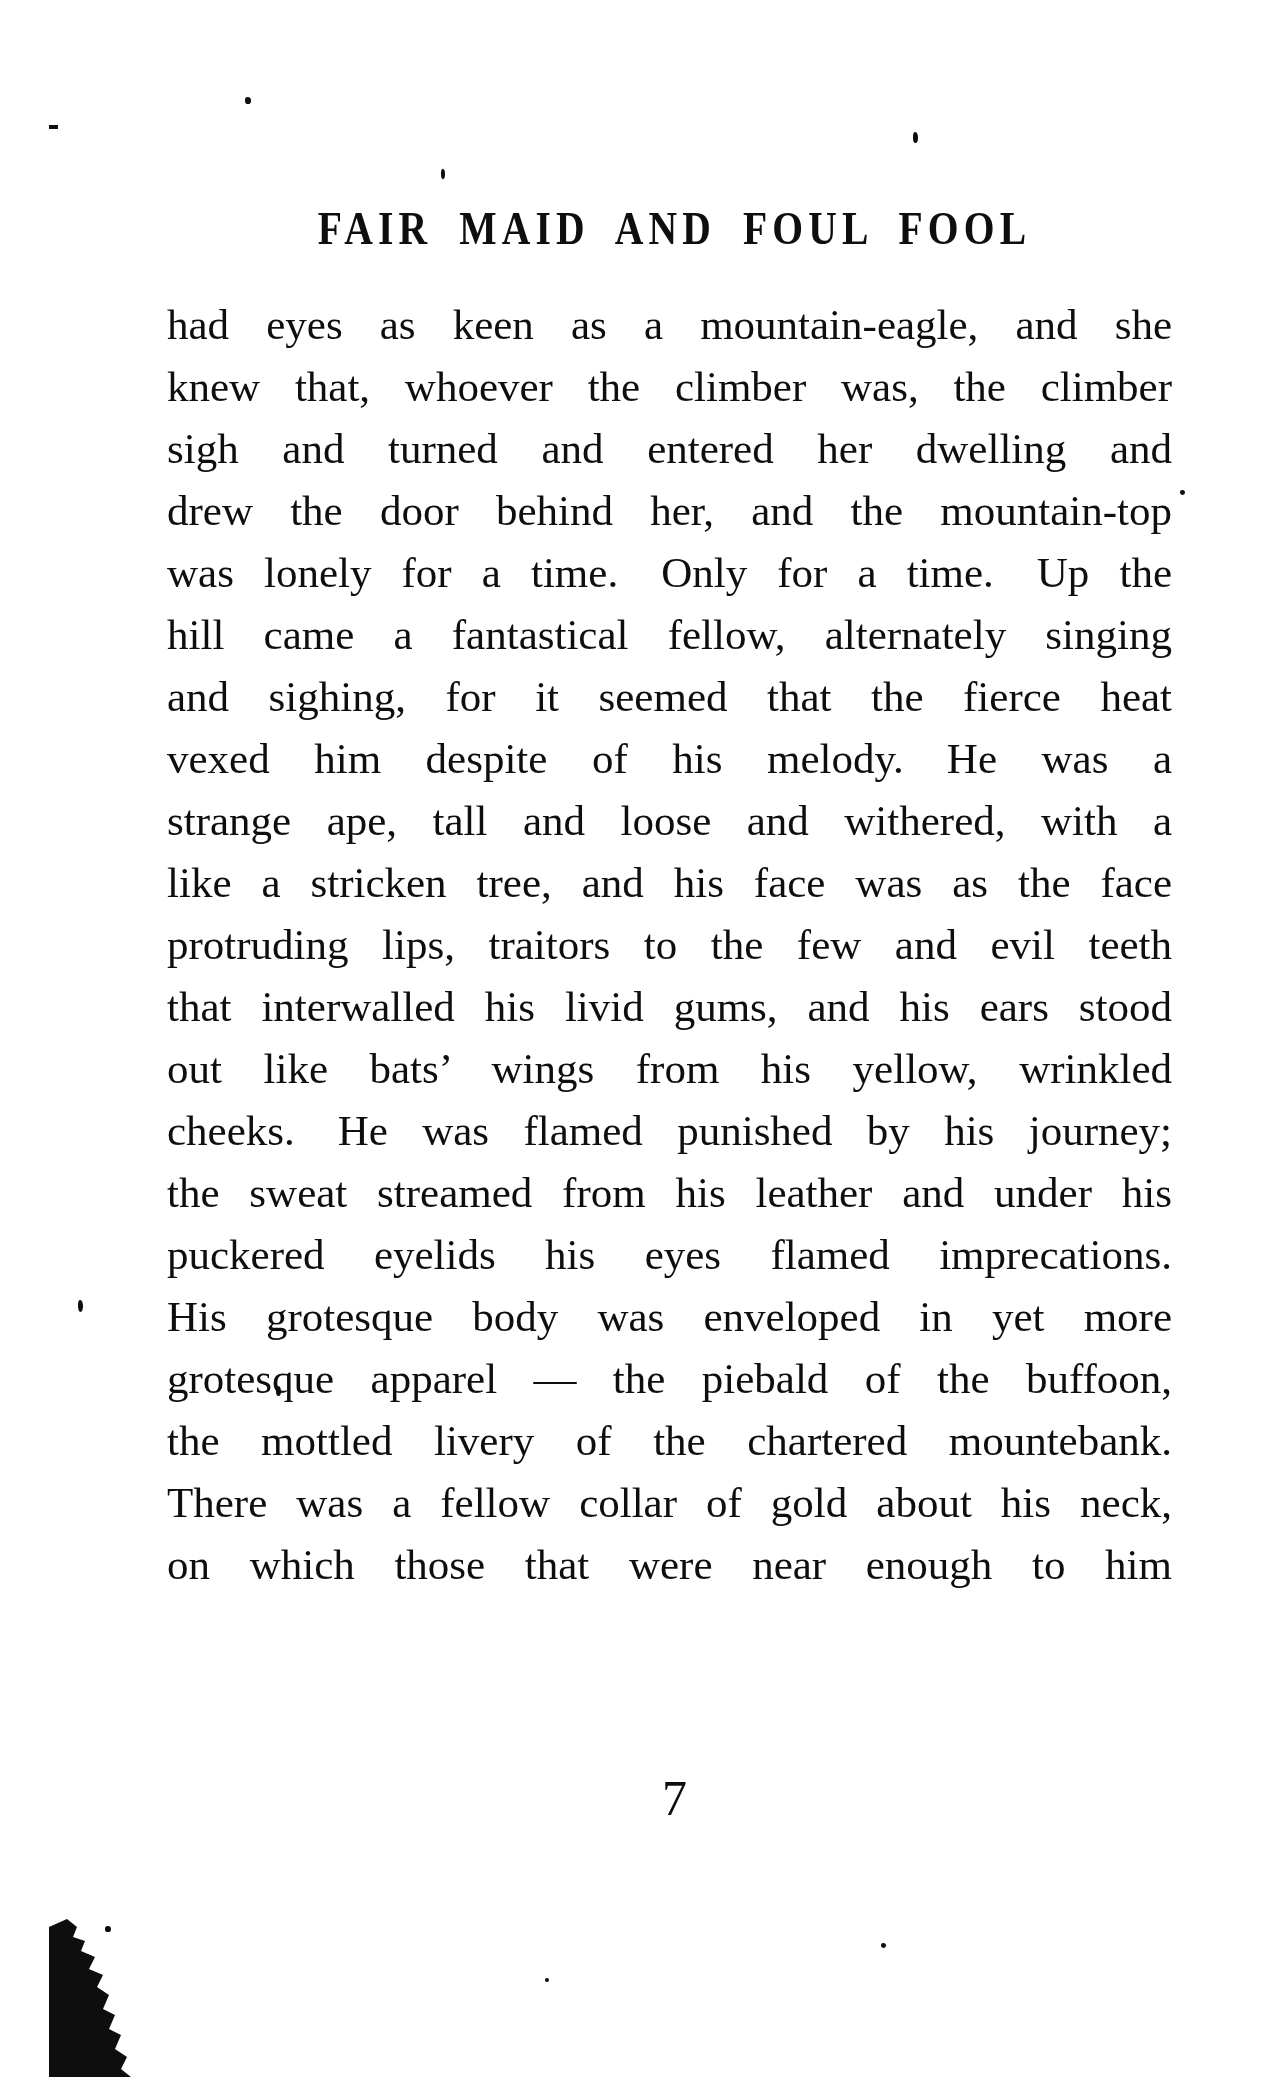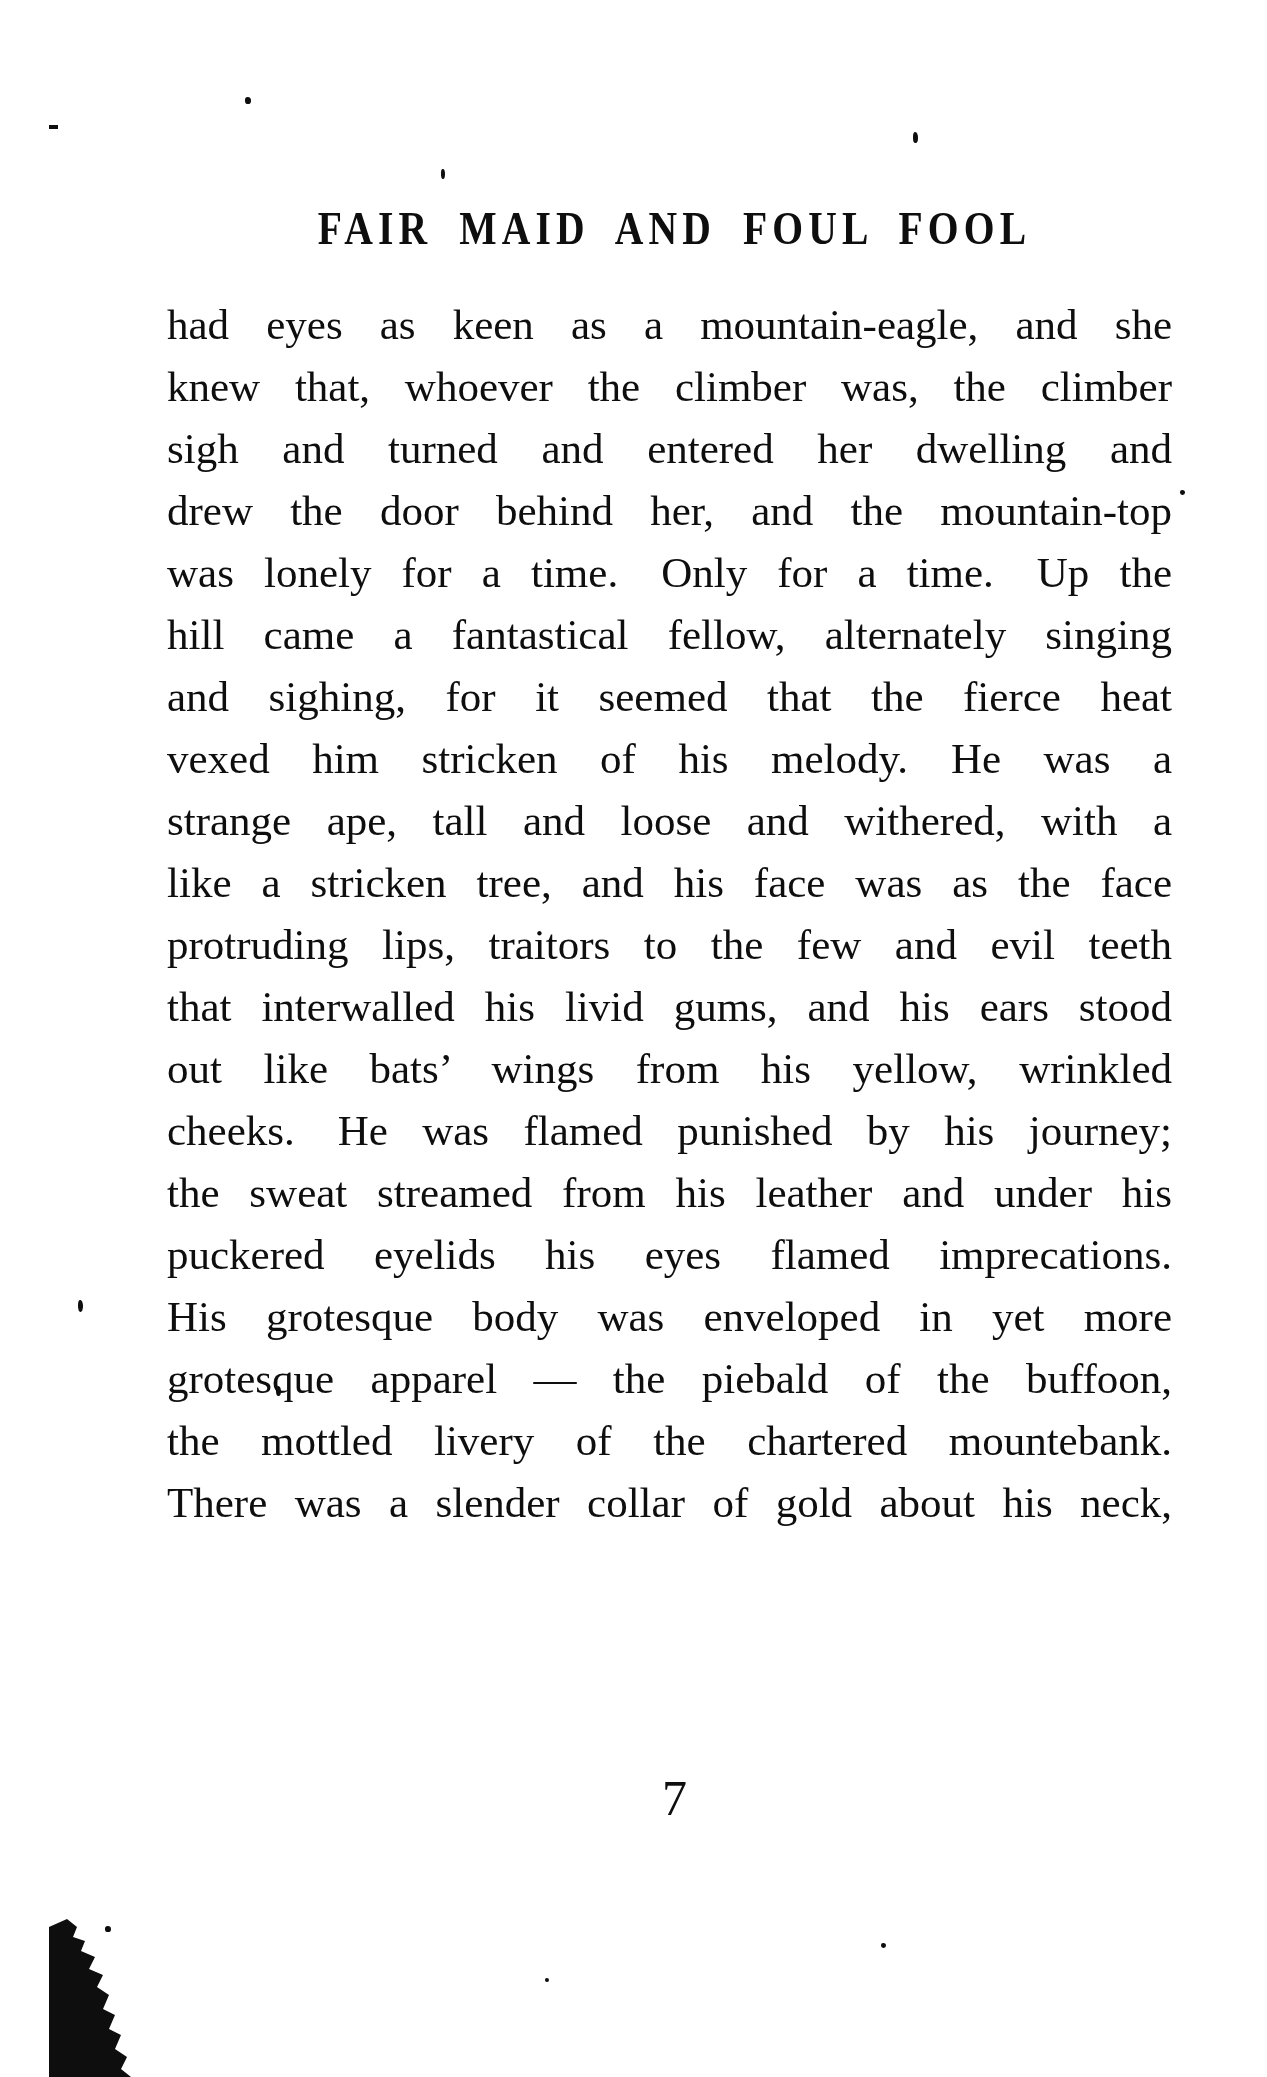--- a/index.html
+++ b/index.html
@@ -79,33 +79,34 @@
   <div class="running-head">FAIR MAID AND FOUL FOOL</div>
 
   <div class="body-text">
     <div class="text-line">had eyes as keen as a mountain-eagle, and she</div>
     <div class="text-line">knew that, whoever the climber was, the climber</div>
     <div class="text-line">sigh and turned and entered her dwelling and</div>
     <div class="text-line">drew the door behind her, and the mountain-top</div>
     <div class="text-line">was lonely for a time. Only for a time. Up the</div>
     <div class="text-line">hill came a fantastical fellow, alternately singing</div>
     <div class="text-line">and sighing, for it seemed that the fierce heat</div>
-    <div class="text-line">vexed him stricken of his melody. He was a</div>
+    <div class="text-line">vexed him despite of his melody. He was a</div>
     <div class="text-line">strange ape, tall and loose and withered, with a</div>
     <div class="text-line">like a stricken tree, and his face was as the face</div>
     <div class="text-line">protruding lips, traitors to the few and evil teeth</div>
     <div class="text-line">that interwalled his livid gums, and his ears stood</div>
     <div class="text-line">out like bats’ wings from his yellow, wrinkled</div>
     <div class="text-line">cheeks. He was flamed punished by his journey;</div>
     <div class="text-line">the sweat streamed from his leather and under his</div>
     <div class="text-line">puckered eyelids his eyes flamed imprecations.</div>
     <div class="text-line">His grotesque body was enveloped in yet more</div>
     <div class="text-line">grotesque apparel — the piebald of the buffoon,</div>
     <div class="text-line">the mottled livery of the chartered mountebank.</div>
-    <div class="text-line">There was a slender collar of gold about his neck,</div>
+    <div class="text-line">There was a fellow collar of gold about his neck,</div>
+    <div class="text-line">on which those that were near enough to him</div>
   </div>
 
   <div class="page-number">7</div>
 
   <div class="speck" style="left:196px; top:97px;  width:6px;  height:7px;"></div>
   <div class="speck" style="left:0px;   top:125px; width:9px;  height:4px; border-radius:0;"></div>
   <div class="speck" style="left:864px; top:132px; width:5px;  height:11px;"></div>
   <div class="speck" style="left:392px; top:169px; width:4px;  height:10px;"></div>
   <div class="speck" style="left:1131px;top:490px; width:5px;  height:5px;"></div>
   <div class="speck" style="left:29px;  top:1300px;width:5px;  height:12px;"></div>

